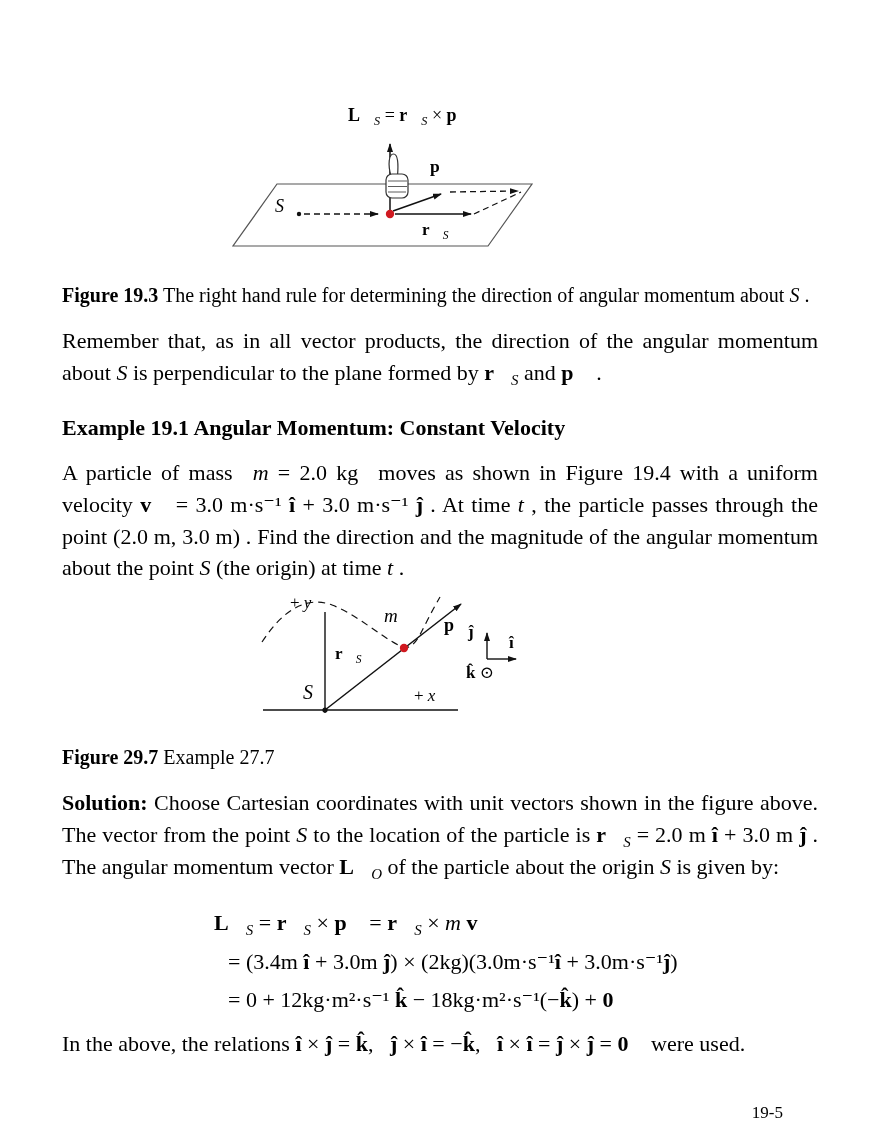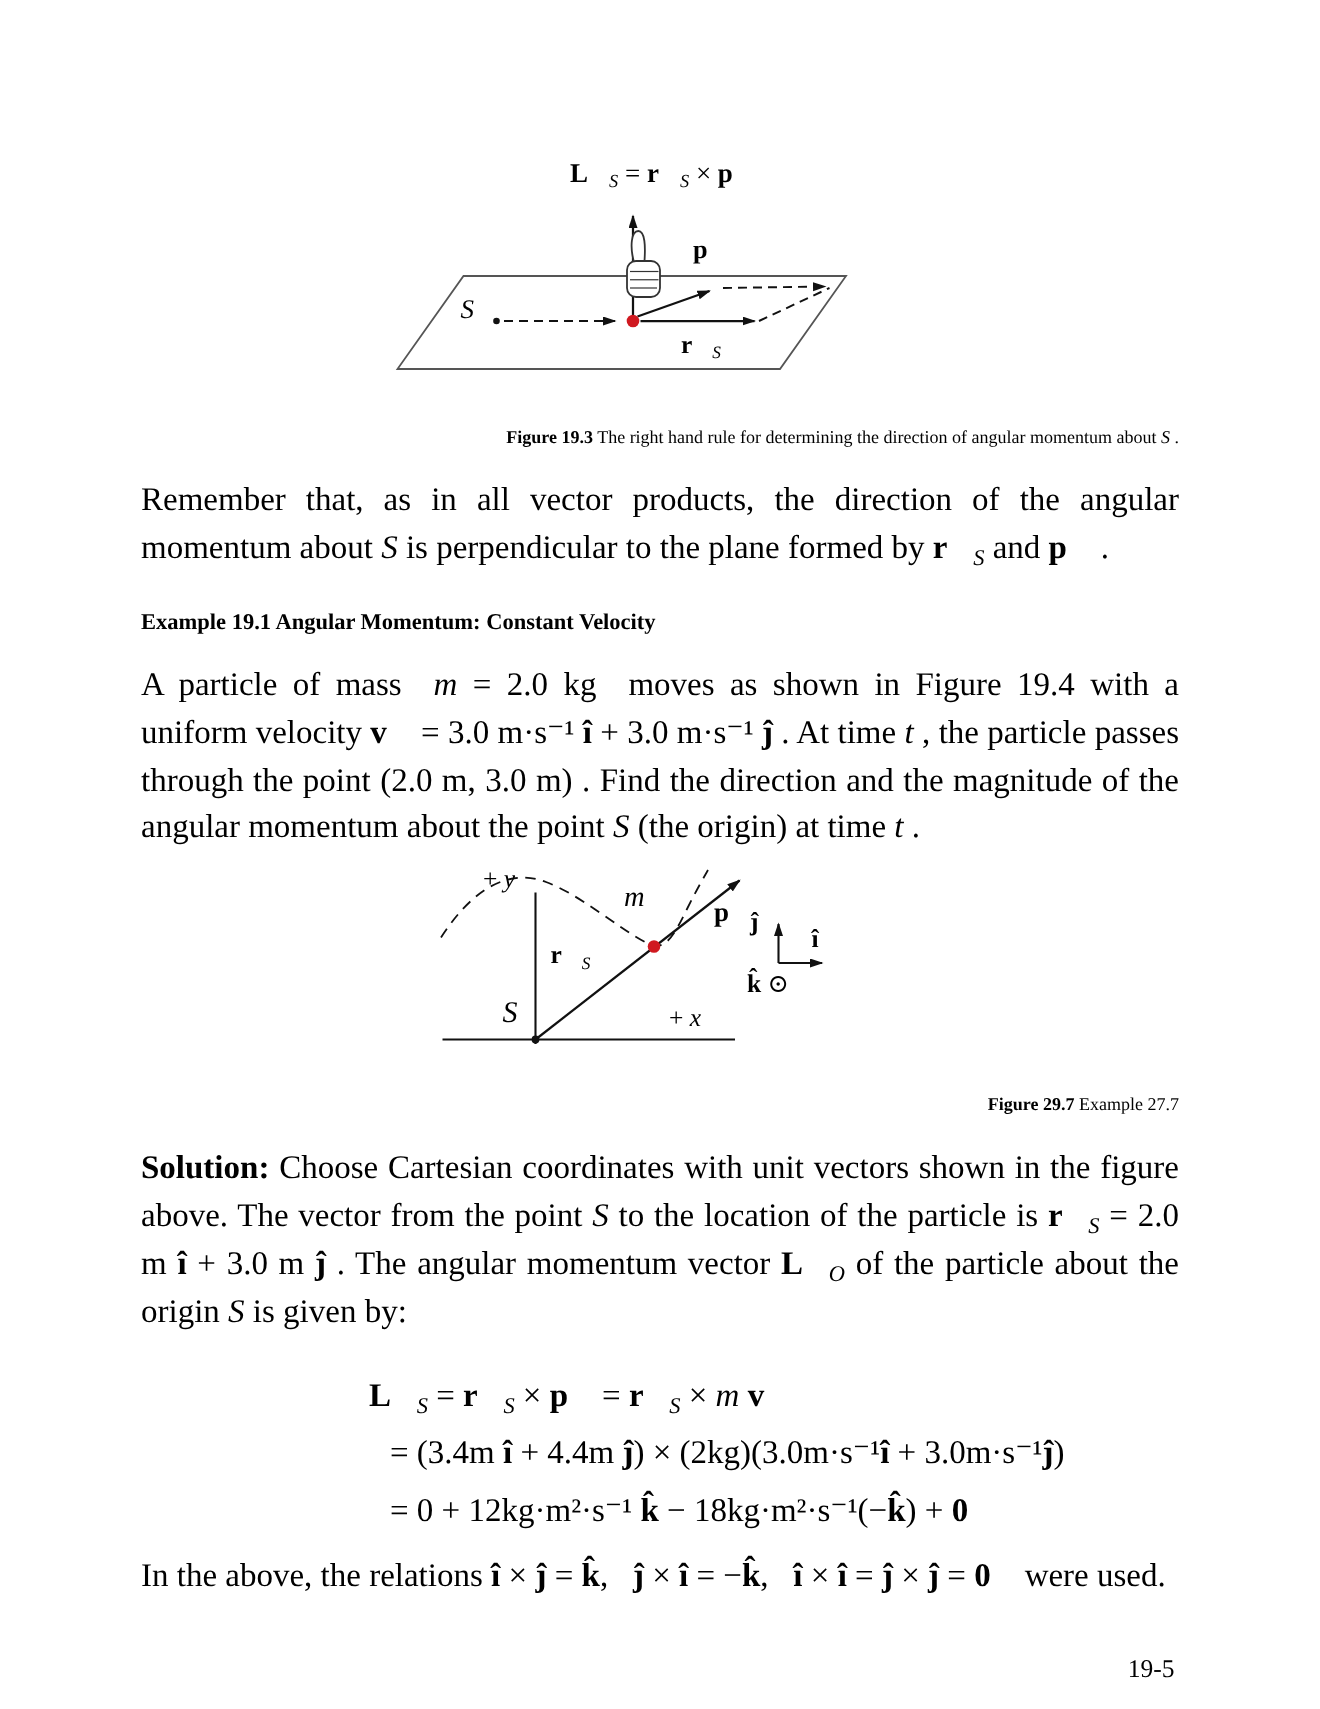--- a/index.html
+++ b/index.html
@@ -1,25 +1,25 @@
 <!DOCTYPE html>
 <html><head>
 <meta charset="utf-8">
 <style>
   *{margin:0;padding:0;box-sizing:border-box}
   html,body{background:#fff}
   body{width:880px;height:1139px;color:#000;position:relative;overflow:hidden;
        font-family:"Liberation Serif","DejaVu Serif",serif}
-  .content{position:absolute;inset:0;padding:0 94px}
+  .content{position:absolute;inset:0;padding:0 62px}
   .jtext{font-size:22px;line-height:1.45;text-align:justify}
   .it{font-style:italic}
   .bd{font-weight:700}
   .sub{font-size:.68em;vertical-align:-.32em;line-height:0}
-  .caption{font-size:12px;text-align:right}
-  .example-heading{font-size:15px;font-weight:700;margin-top:26px}
+  .caption{font-size:20px;text-align:left}
+  .example-heading{font-size:22px;font-weight:700;margin-top:26px}
   .figure{position:relative}
   .fig1{margin-top:100px;height:160px}
   .fig2{margin-top:8px;height:140px}
   .figure svg{position:absolute;left:0;top:0}
   .flabel{position:absolute;white-space:nowrap;line-height:1.05}
   .cap3{margin-top:24px}
   .cap4{margin-top:14px}
   .p1{margin-top:18px}
   .p2{margin-top:16px}
   .p3{margin-top:18px}
@@ -101,21 +101,21 @@
     <div class="flabel" style="left:447px;top:42px;font-size:17px"><span class="bd">î</span></div>
     <div class="flabel" style="left:404px;top:72px;font-size:17px"><span class="bd">k̂</span><span> ⊙</span></div>
   </div>
 
   <div class="caption cap4"><span class="bd">Figure 29.7</span><span> Example 27.7</span></div>
 
   <p class="jtext p3"><span class="bd">Solution:</span><span> Choose Cartesian coordinates with unit vectors shown in the figure above. The vector from the point </span><span class="it">S</span><span> to the location of the particle is </span><span class="bd">r⃗</span><span class="sub it">S</span><span> = 2.0 m </span><span class="bd">î</span><span> + 3.0 m </span><span class="bd">ĵ</span><span> . The angular momentum vector </span><span class="bd">L⃗</span><span class="sub it">O</span><span> of the particle about the origin </span><span class="it">S</span><span> is given by:</span></p>
 
   <div class="equations">
     <div class="eq-line eq-first"><span class="bd">L⃗</span><span class="sub it">S</span><span> = </span><span class="bd">r⃗</span><span class="sub it">S</span><span> × </span><span class="bd">p⃗</span><span> = </span><span class="bd">r⃗</span><span class="sub it">S</span><span> × </span><span class="it">m</span><span> </span><span class="bd">v⃗</span></div>
-    <div class="eq-line eq-rest"><span>= (3.4m </span><span class="bd">î</span><span> + 4.4m </span><span class="bd">ĵ</span><span>) × (2kg)(3.0m·s⁻¹</span><span class="bd">î</span><span> + 3.0m·s⁻¹</span><span class="bd">ĵ</span><span>)</span></div>
+    <div class="eq-line eq-rest"><span>= (3.4m </span><span class="bd">î</span><span> + 3.0m </span><span class="bd">ĵ</span><span>) × (2kg)(3.0m·s⁻¹</span><span class="bd">î</span><span> + 3.0m·s⁻¹</span><span class="bd">ĵ</span><span>)</span></div>
     <div class="eq-line eq-rest"><span>= 0 + 12kg·m²·s⁻¹ </span><span class="bd">k̂</span><span> − 18kg·m²·s⁻¹(−</span><span class="bd">k̂</span><span>) + </span><span class="bd">0⃗</span></div>
   </div>
 
   <p class="jtext p4"><span>In the above, the relations </span><span class="bd">î</span><span> × </span><span class="bd">ĵ</span><span> = </span><span class="bd">k̂</span><span>,  </span><span class="bd">ĵ</span><span> × </span><span class="bd">î</span><span> = −</span><span class="bd">k̂</span><span>,  </span><span class="bd">î</span><span> × </span><span class="bd">î</span><span> = </span><span class="bd">ĵ</span><span> × </span><span class="bd">ĵ</span><span> = </span><span class="bd">0⃗</span><span> were used.</span></p>
 
   <div class="page-number">19-5</div>
 
 </div>
 
 </body></html>

